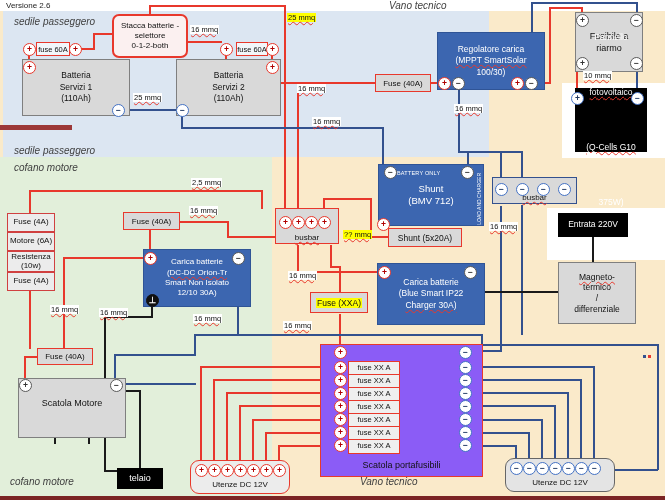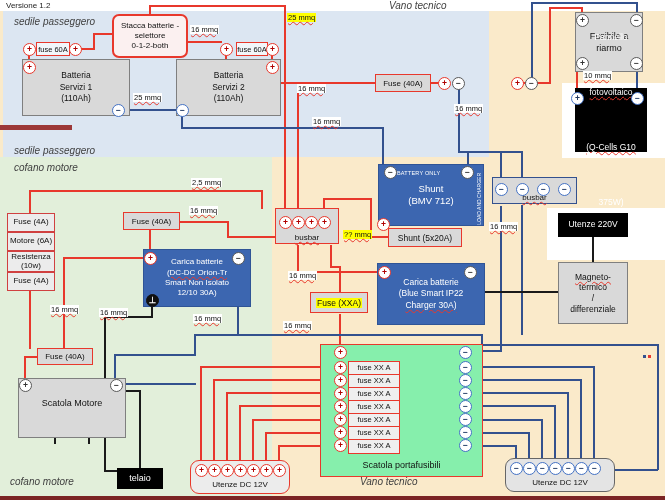--- a/index.html
+++ b/index.html
@@ -10,21 +10,21 @@
   .box{position:absolute;box-sizing:border-box;z-index:2;display:flex;flex-direction:column;justify-content:center;align-items:center;text-align:center;}
   .box span{display:block;}
   .stacca{background:#FBF0F0;border:2px solid #E8382C;border-radius:7px;font-size:8px;line-height:1.25;color:#111;}
   .fuse60{background:#F2F6FA;border:1.2px solid #E8382C;font-size:7.5px;color:#111;}
   .grayfuse{background:#D9D9D9;border:1.2px solid #E8382C;font-size:8px;color:#111;}
   .batt{background:#D9D9D9;border:1px solid #7F7F7F;font-size:8.5px;line-height:1.35;color:#111;}
   .vblue{background:#3C66B0;border:1px solid #2F5496;color:#fff;font-size:8px;line-height:1.3;}
   .blackb{background:#000;color:#fff;font-size:8.5px;line-height:1.3;gap:44px;}
   .colbox{background:#ECECEC;border:1.2px solid #D04040;font-size:8px;line-height:1.1;color:#111;}
   .busb{background:#D9D9D9;font-size:8px;color:#111;justify-content:flex-end;padding-bottom:1px;}
-  .scat{background:#86efac;border:1.5px solid #E8382C;}
+  .scat{background:#8b5cf6;border:1.5px solid #E8382C;}
   .ut{border-radius:9px;font-size:8px;justify-content:flex-end;padding-bottom:2px;color:#111;}
   .fuserow{position:absolute;z-index:3;background:#EFEFEF;border:1px solid #E8382C;font-size:7.5px;line-height:11px;text-align:center;color:#111;}
   .term{position:absolute;z-index:6;width:11px;height:11px;border-radius:50%;background:#fff;text-align:center;font-weight:bold;font-size:8.5px;line-height:11px;}
   .tr{border:1.5px solid #E8382C;color:#B00000;}
   .tb{border:1.5px solid #4472C4;color:#1F3864;}
   .tk{border:1.5px solid #595959;color:#333;}
   .tg{background:#111;border:1.5px solid #111;color:#fff;}
   .wl{position:absolute;z-index:5;font-size:7.5px;background:#fff;padding:0 1px;color:#111;white-space:nowrap;
       text-decoration-line:underline;text-decoration-style:wavy;text-decoration-color:#E8382C;text-decoration-thickness:1px;}
   .hl{background:#FFFF00;}
@@ -43,21 +43,21 @@
 <div id="stage">
 
   <div class="bg" style="left:0;top:0;width:665px;height:11px;background:#fff;"></div>
   <div class="bg" style="left:3px;top:11px;width:486px;height:146px;background:#DCE6F2;"></div>
   <div class="bg" style="left:0;top:157px;width:272px;height:340px;background:#E2EFDA;"></div>
   <div class="wband" style="left:562px;top:83px;width:103px;height:75px;"></div>
   <div class="wband" style="left:547px;top:208px;width:118px;height:52px;"></div>
   <div class="bg" style="left:0;top:496px;width:665px;height:4px;background:#7B2424;"></div>
   <div class="bg" style="left:0;top:125px;width:72px;height:5px;background:#9C3838;"></div>
 
-  <div class="meta" style="left:6px;top:1px;">Versione 1.2</div>
+  <div class="meta" style="left:6px;top:1px;">Versione 2.6</div>
   <div class="rg" style="left:389px;top:0;">Vano tecnico</div>
   <div class="rg" style="left:14px;top:16px;">sedile passeggero</div>
   <div class="rg" style="left:14px;top:145px;">sedile passeggero</div>
   <div class="rg" style="left:14px;top:162px;">cofano motore</div>
   <div class="rg" style="left:10px;top:476px;">cofano motore</div>
   <div class="rg" style="left:360px;top:476px;">Vano tecnico</div>
 
   <div class="box stacca" style="left:112px;top:14px;width:76px;height:44px;">
     <span>Stacca batterie -</span>
     <span>selettore</span>
@@ -79,20 +79,25 @@
   <div class="box batt" style="left:176px;top:59px;width:105px;height:57px;">
     <span>Batteria</span>
     <span>Servizi 2</span>
     <span>(110Ah)</span>
   </div>
 
   <div class="box grayfuse" style="left:375px;top:74px;width:56px;height:18px;">
     <span>Fuse (40A)</span>
   </div>
 
+  <div class="box vblue" style="left:437px;top:32px;width:108px;height:58px;font-size:8.5px;">
+    <span>Regolatore carica</span>
+    <span class="sp">(MPPT SmartSolar</span>
+    <span>100/30)</span>
+  </div>
 
   <div class="box batt" style="left:575px;top:12px;width:68px;height:60px;font-size:9px;">
     <span>Fusibile a</span>
     <span>riarmo</span>
   </div>
 
   <div class="box blackb" style="left:575px;top:88px;width:72px;height:64px;">
     <span>Pannello</span>
     <span class="sp">fotovoltaico</span>
     <span class="sp">(Q-Cells G10</span>
@@ -111,24 +116,24 @@
   </div>
 
   <div class="box busb" style="left:492px;top:177px;width:85px;height:27px;border:1.5px solid #33518E;">
     <span class="sp">busbar</span>
   </div>
   <div class="box busb" style="left:275px;top:208px;width:64px;height:36px;border:1.5px solid #E8382C;">
     <span class="sp">busbar</span>
   </div>
 
   <div class="box blackb" style="left:558px;top:213px;width:70px;height:24px;">
-    <span>Utenze 220V</span>
-  </div>
-
-  <div class="box batt" style="left:558px;top:262px;width:70px;height:62px;font-size:8.5px;line-height:1.25;">
+    <span>Entrata 220V</span>
+  </div>
+
+  <div class="box batt" style="left:558px;top:262px;width:78px;height:62px;font-size:8.5px;line-height:1.25;">
     <span class="sp">Magneto-</span>
     <span>termico</span>
     <span>/</span>
     <span>differenziale</span>
   </div>
 
   <div class="box vblue" style="left:143px;top:249px;width:108px;height:58px;">
     <span>Carica batterie</span>
     <span class="sp">(DC-DC Orion-Tr</span>
     <span>Smart Non Isolato</span>

